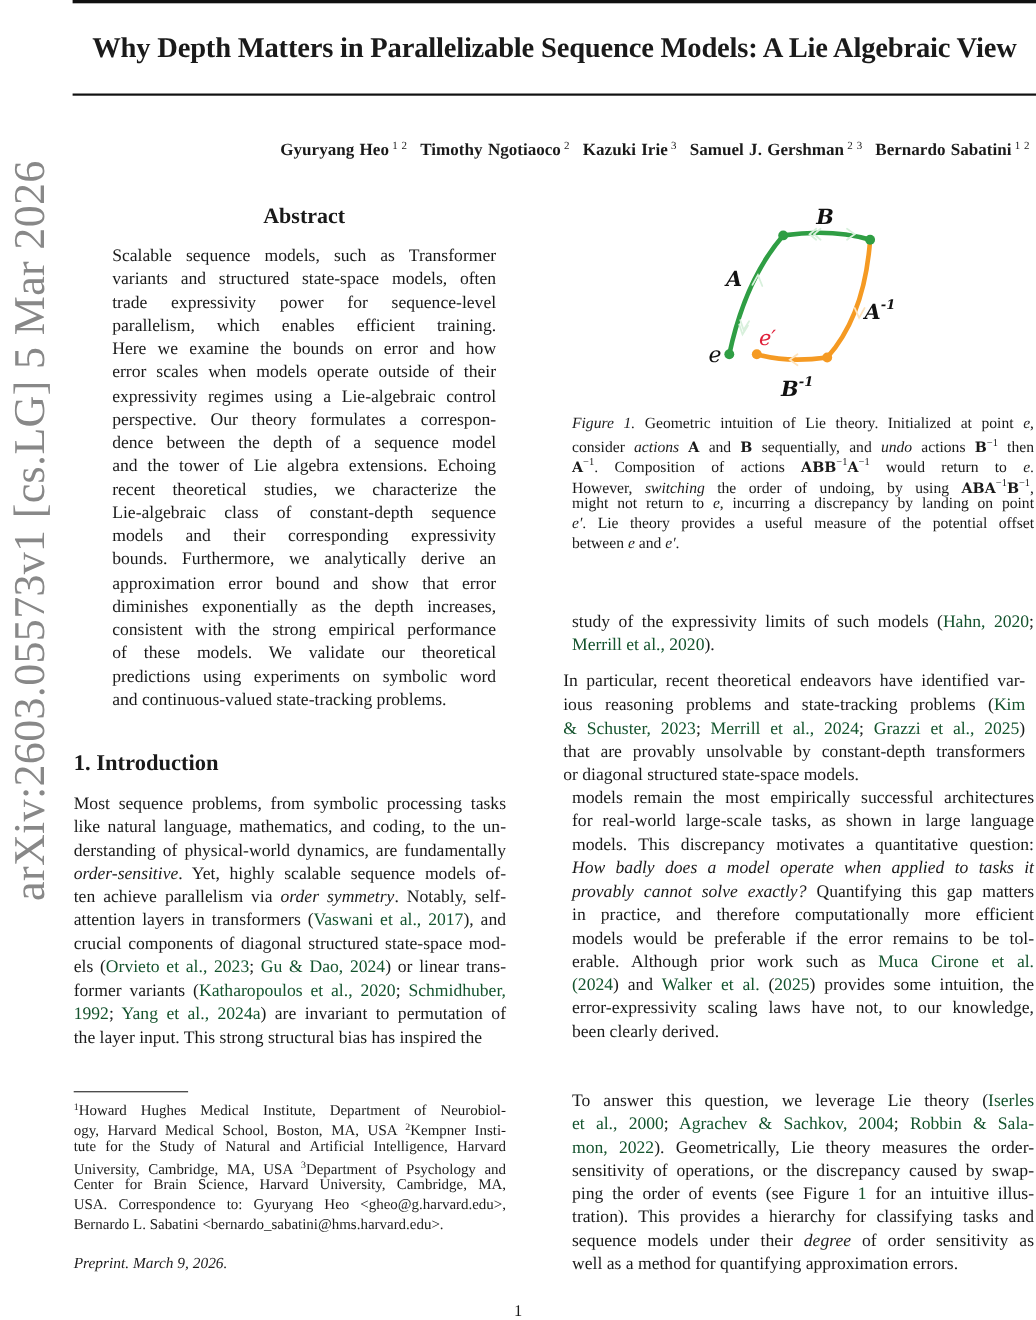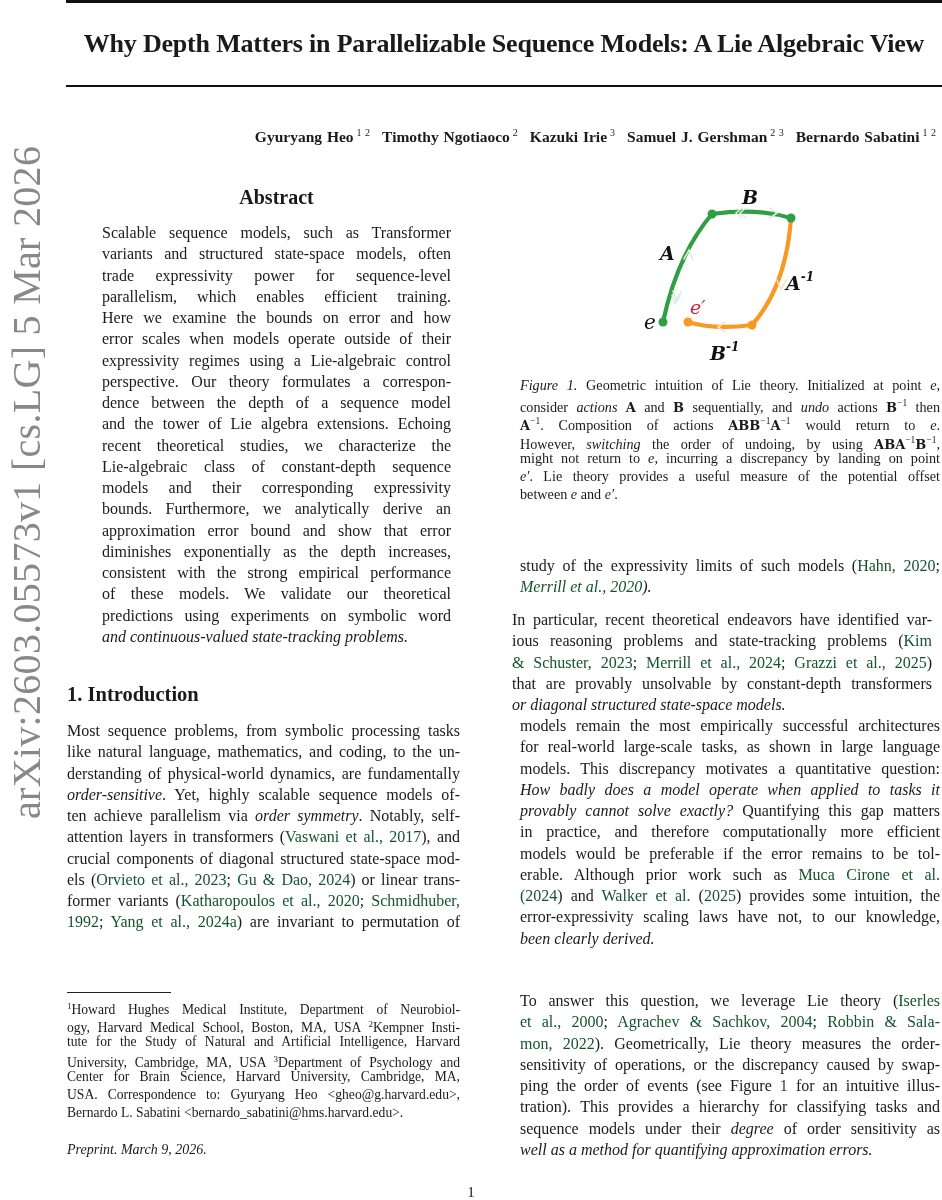--- a/index.html
+++ b/index.html
@@ -13,21 +13,21 @@
   .authors .au{margin:0 6px;white-space:nowrap;}
   .authors sup{font-weight:normal;font-size:10px;vertical-align:6px;margin-left:3px;}
   .sidebar{position:absolute;left:-253px;top:516px;width:560px;height:46px;
            transform:rotate(-90deg);transform-origin:center center;
            color:#888;font-size:40px;line-height:46px;white-space:nowrap;text-align:center;
            letter-spacing:0.3px;}
   .h-abstract{position:absolute;left:102px;width:349px;top:184px;text-align:center;
               font-weight:bold;font-size:20px;line-height:26px;}
   .para{position:absolute;font-size:16px;line-height:21.25px;text-align:justify;}
   .para .ln{display:block;height:21.25px;white-space:nowrap;text-align:justify;text-align-last:justify;}
-  .para .ln.last{text-align-last:left;font-style:italic;}
+  .para .ln.last{text-align-last:left;}
   .cite{color:#14532d;}
   .h-intro{position:absolute;left:67px;top:680px;font-weight:bold;font-size:20.5px;line-height:28px;}
   .fn{position:absolute;left:67px;width:393px;top:998px;font-size:13.6px;line-height:17.6px;}
   .fn .ln{display:block;white-space:nowrap;text-align:justify;text-align-last:justify;height:17.6px;}
   .fn .ln.last{text-align-last:left;}
   .fn sup{font-size:9px;vertical-align:5px;}
   .fnrule{position:absolute;left:67px;top:992px;width:104px;height:1px;background:#222;}
   .preprint{position:absolute;left:67px;top:1140px;font-style:italic;font-size:14px;line-height:20px;}
   .pagenum{position:absolute;left:0;width:942px;top:1183px;text-align:center;font-size:15px;line-height:18px;}
   .caption{position:absolute;left:520px;width:420px;top:376px;font-size:14.2px;line-height:18.2px;}
@@ -77,20 +77,21 @@
     <span class="ln"><span>Most sequence problems, from symbolic processing tasks</span></span>
     <span class="ln"><span>like natural language, mathematics, and coding, to the un-</span></span>
     <span class="ln"><span>derstanding of physical-world dynamics, are fundamentally</span></span>
     <span class="ln"><i>order-sensitive</i><span>. Yet, highly scalable sequence models of-</span></span>
     <span class="ln"><span>ten achieve parallelism via </span><i>order symmetry</i><span>. Notably, self-</span></span>
     <span class="ln"><span>attention layers in transformers (</span><a class="cite">Vaswani et al., 2017</a><span>), and</span></span>
     <span class="ln"><span>crucial components of diagonal structured state-space mod-</span></span>
     <span class="ln"><span>els (</span><a class="cite">Orvieto et al., 2023</a><span>; </span><a class="cite">Gu &amp; Dao, 2024</a><span>) or linear trans-</span></span>
     <span class="ln"><span>former variants (</span><a class="cite">Katharopoulos et al., 2020</a><span>; </span><a class="cite">Schmidhuber,</a></span>
     <span class="ln"><a class="cite">1992</a><span>; </span><a class="cite">Yang et al., 2024a</a><span>) are invariant to permutation of</span></span>
+    <span class="ln last"><span>the layer input. This strong structural bias has inspired the</span></span>
   </div>
 
 <div class="fnrule"></div>
 <div class="fn" id="footnote">
     <span class="ln"><sup>1</sup><span>Howard Hughes Medical Institute, Department of Neurobiol-</span></span>
     <span class="ln"><span>ogy, Harvard Medical School, Boston, MA, USA </span><sup>2</sup><span>Kempner Insti-</span></span>
     <span class="ln"><span>tute for the Study of Natural and Artificial Intelligence, Harvard</span></span>
     <span class="ln"><span>University, Cambridge, MA, USA </span><sup>3</sup><span>Department of Psychology and</span></span>
     <span class="ln"><span>Center for Brain Science, Harvard University, Cambridge, MA,</span></span>
     <span class="ln"><span>USA. Correspondence to: Gyuryang Heo &lt;gheo@g.harvard.edu&gt;,</span></span>

